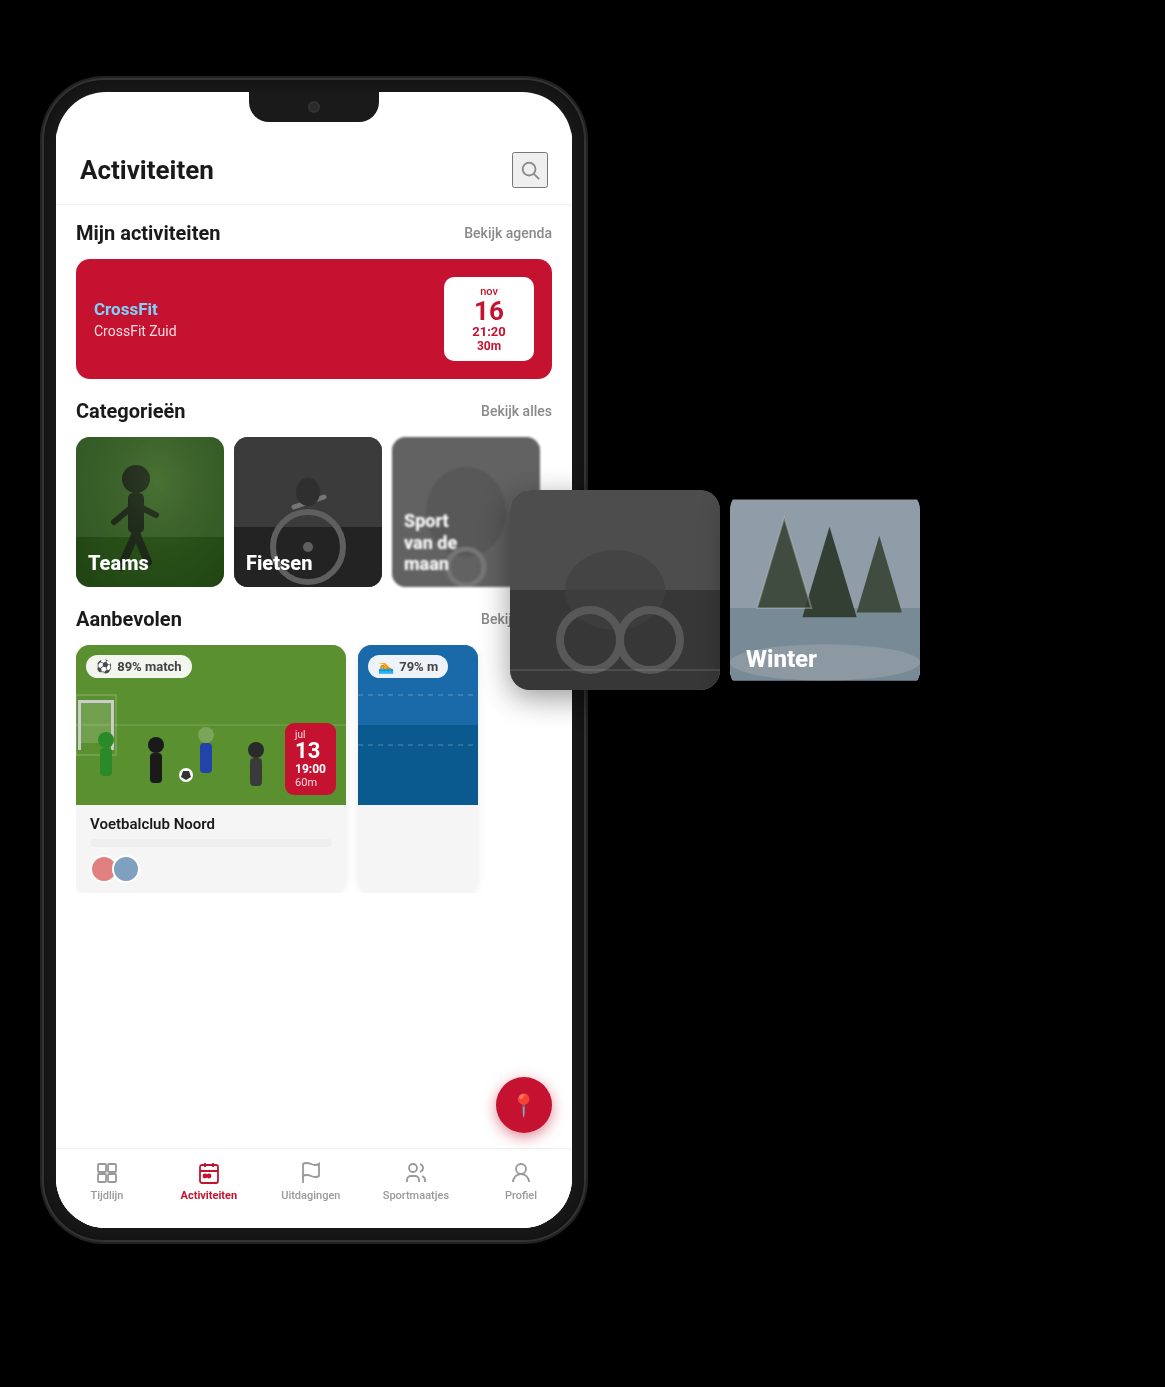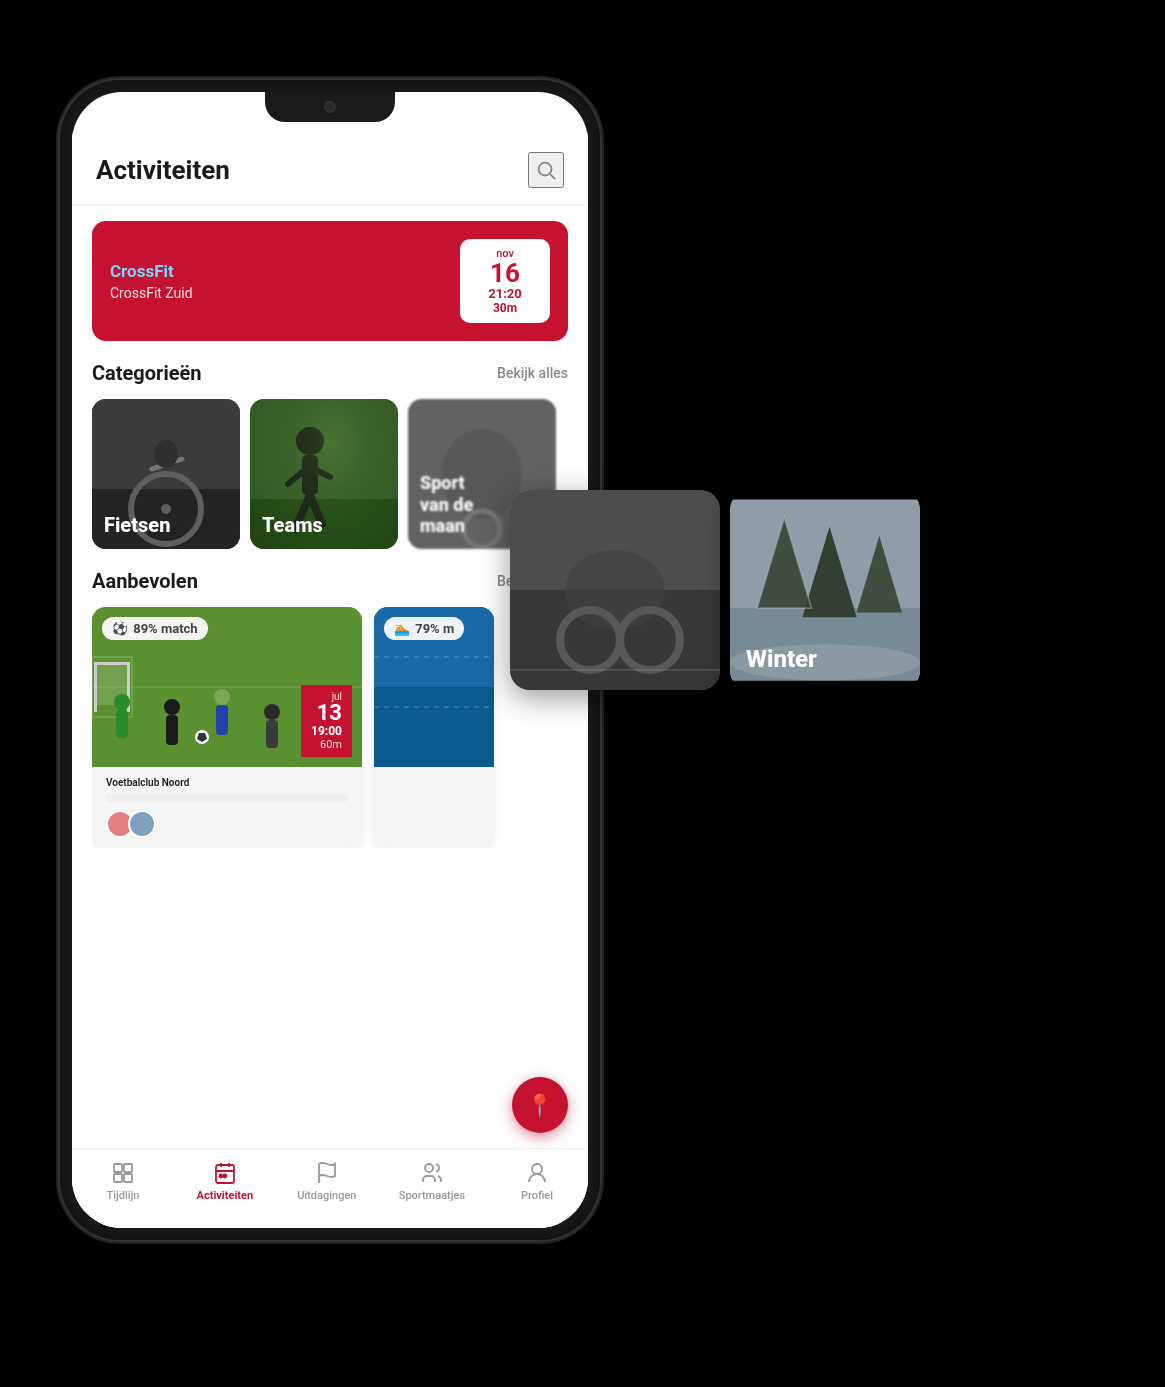--- a/index.html
+++ b/index.html
@@ -15,21 +15,21 @@
       position: relative;
     }
 
     
     .phone-frame {
       width: 540px;
       height: 1160px;
       background: #1a1a1a;
       border-radius: 60px;
       position: absolute;
-      left: 60px;
+      left: 44px;
       top: 80px;
       box-shadow: 0 0 0 2px #333, 0 0 0 4px #222, inset 0 0 20px rgba(0,0,0,0.5);
     }
 
     .phone-inner {
       position: absolute;
       top: 12px;
       left: 12px;
       right: 12px;
       bottom: 12px;
@@ -293,23 +293,23 @@
       font-size: 13px;
       font-weight: 700;
       color: #444;
     }
 
     .rec-datetime {
       position: absolute;
       bottom: 10px;
       right: 10px;
       background: #c41230;
-      border-radius: 0;
+      border-radius: 9px;
       padding: 6px 10px;
-      text-align: right;
+      text-align: left;
       margin-left: 47px;
     }
 
     .rec-month {
       font-size: 10px;
       color: rgba(255,255,255,0.85);
       text-transform: lowercase;
     }
 
     .rec-day {
@@ -328,21 +328,21 @@
     .rec-duration {
       font-size: 11px;
       color: rgba(255,255,255,0.85);
     }
 
     .rec-info {
       padding: 10px 14px;
     }
 
     .rec-name {
-      font-size: 10px;
+      font-size: 15px;
       font-weight: 600;
       color: #1a1a1a;
       margin-bottom: 6px;
     }
 
     .rec-bar {
       height: 8px;
       background: #eee;
       border-radius: 4px;
       margin-bottom: 8px;
@@ -513,20 +513,24 @@
             <line x1="16.5" y1="16.5" x2="22" y2="22"></line>
           </svg>
         </button>
       </div>
 
       <div class="divider"></div>
 
       <div class="scroll-area">
 
         <div class="section">
+          <div class="section-header">
+            <span class="section-title">Mijn activiteiten</span>
+            <span class="section-link">Bekijk agenda</span>
+          </div>
 
           <div class="activity-card">
             <div class="activity-info">
               <div class="activity-name">CrossFit</div>
               <div class="activity-location">CrossFit Zuid</div>
             </div>
             <div class="activity-datetime">
               <div class="activity-month">nov</div>
               <div class="activity-day">16</div>
               <div class="activity-time">21:20</div>
@@ -537,55 +541,55 @@
 
         <div class="section">
           <div class="section-header">
             <span class="section-title">Categorieën</span>
             <span class="section-link">Bekijk alles</span>
           </div>
 
           <div class="categories-scroll">
 
             <div class="category-card">
-              <div class="cat-fietsen-img">
-                <svg viewBox="0 0 148 150" style="position:absolute;inset:0;width:100%;height:100%">
-                  <rect fill="#555" width="148" height="150"></rect>
-                  <rect fill="#333" y="90" width="148" height="60"></rect>
-
-                  <circle cx="74" cy="110" r="35" fill="none" stroke="#888" stroke-width="6"></circle>
-                  <circle cx="74" cy="110" r="5" fill="#888"></circle>
-
-                  <line x1="60" y1="70" x2="90" y2="60" stroke="#aaa" stroke-width="5" stroke-linecap="round"></line>
-
-                  <ellipse cx="74" cy="55" rx="12" ry="14" fill="#444"></ellipse>
-                </svg>
-              </div>
-              <div class="category-overlay"></div>
-              <div class="category-label">Fietsen</div>
-            </div>
-
-            <div class="category-card">
               <div class="cat-teams-img">
 
                 <svg viewBox="0 0 148 150" style="position:absolute;bottom:0;left:0;width:100%;height:100%;opacity:0.7">
 
                   <rect fill="#5a9040" width="148" height="150"></rect>
                   <rect fill="#3a7020" y="100" width="148" height="50"></rect>
 
                   <ellipse cx="60" cy="42" rx="14" ry="14" fill="#222"></ellipse>
                   <rect x="52" y="56" width="16" height="40" rx="5" fill="#222"></rect>
                   <line x1="60" y1="96" x2="45" y2="130" stroke="#222" stroke-width="8" stroke-linecap="round"></line>
                   <line x1="60" y1="96" x2="72" y2="125" stroke="#222" stroke-width="8" stroke-linecap="round"></line>
                   <line x1="56" y1="70" x2="38" y2="85" stroke="#222" stroke-width="6" stroke-linecap="round"></line>
                   <line x1="64" y1="70" x2="80" y2="78" stroke="#222" stroke-width="6" stroke-linecap="round"></line>
                 </svg>
               </div>
               <div class="category-overlay"></div>
               <div class="category-label">Teams</div>
+            </div>
+
+            <div class="category-card">
+              <div class="cat-fietsen-img">
+                <svg viewBox="0 0 148 150" style="position:absolute;inset:0;width:100%;height:100%">
+                  <rect fill="#555" width="148" height="150"></rect>
+                  <rect fill="#333" y="90" width="148" height="60"></rect>
+
+                  <circle cx="74" cy="110" r="35" fill="none" stroke="#888" stroke-width="6"></circle>
+                  <circle cx="74" cy="110" r="5" fill="#888"></circle>
+
+                  <line x1="60" y1="70" x2="90" y2="60" stroke="#aaa" stroke-width="5" stroke-linecap="round"></line>
+
+                  <ellipse cx="74" cy="55" rx="12" ry="14" fill="#444"></ellipse>
+                </svg>
+              </div>
+              <div class="category-overlay"></div>
+              <div class="category-label">Fietsen</div>
             </div>
 
             <div class="category-card" style="opacity:0.85;filter:blur(1px)">
               <div class="cat-sport-img">
                 <svg viewBox="0 0 148 150" style="position:absolute;inset:0;width:100%;height:100%">
                   <rect fill="#666" width="148" height="150"></rect>
 
                   <ellipse cx="74" cy="75" rx="40" ry="45" fill="#555"></ellipse>
                   <circle cx="74" cy="130" r="18" fill="none" stroke="#888" stroke-width="5"></circle>
                 </svg>

